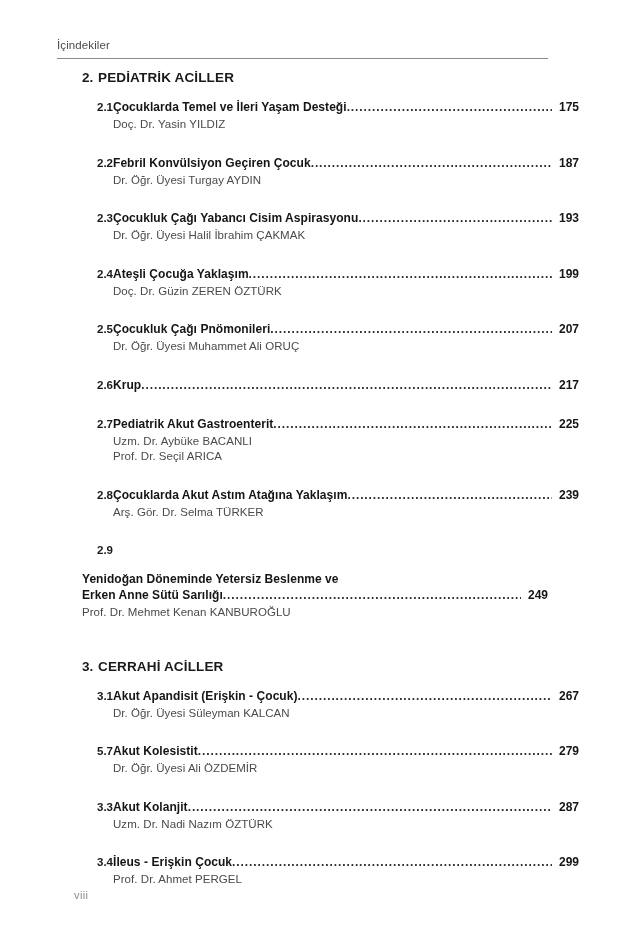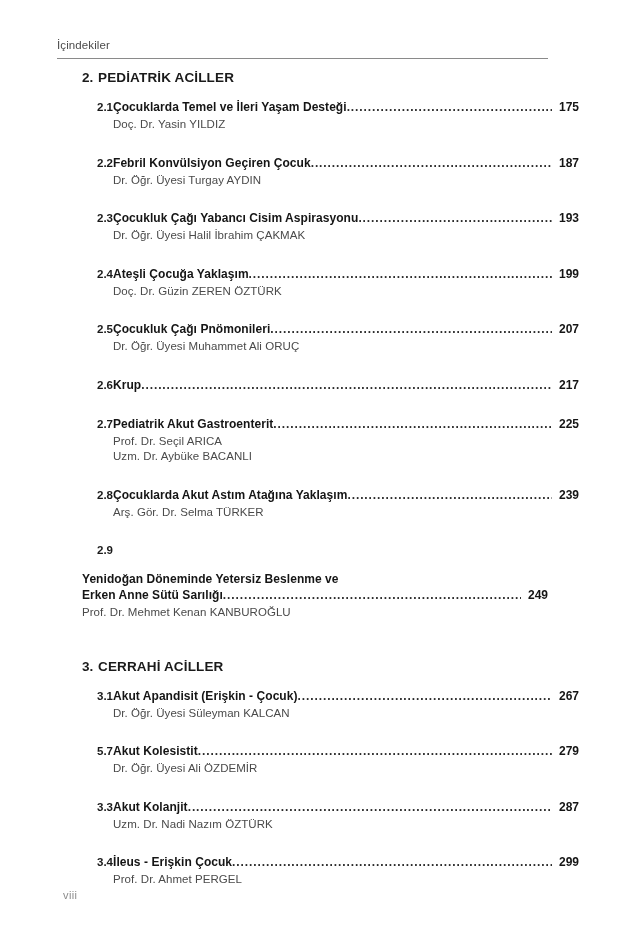--- a/index.html
+++ b/index.html
@@ -152,21 +152,21 @@
     line-height: 15.5px;
     letter-spacing: 0.05px;
   }
 
   
   .entry.tall { margin-bottom: 21px; flex-direction: column; }
 
   
   .folio {
     position: absolute;
-    left: 63px;
+    left: 74px;
     top: 889px;
     font-size: 11px;
     color: #8c8c8c;
     letter-spacing: 0.4px;
   }
 </style>
 </head>
 <body>
 
 <div class="page">
@@ -259,22 +259,22 @@
         </div>
         <div class="entry">
           <div class="entry-number">2.7</div>
           <div class="entry-body">
             <div class="entry-titleline">
               <span class="entry-title">Pediatrik Akut Gastroenterit </span>
               <span class="leader"></span>
               <span class="entry-page">225</span>
             </div>
             <div class="entry-authors">
+              <span class="entry-author">Uzm. Dr. Aybüke BACANLI</span>
               <span class="entry-author">Prof. Dr. Seçil ARICA</span>
-              <span class="entry-author">Uzm. Dr. Aybüke BACANLI</span>
             </div>
           </div>
         </div>
         <div class="entry">
           <div class="entry-number">2.8</div>
           <div class="entry-body">
             <div class="entry-titleline">
               <span class="entry-title">Çocuklarda Akut Astım Atağına Yaklaşım</span>
               <span class="leader"></span>
               <span class="entry-page">239</span>

